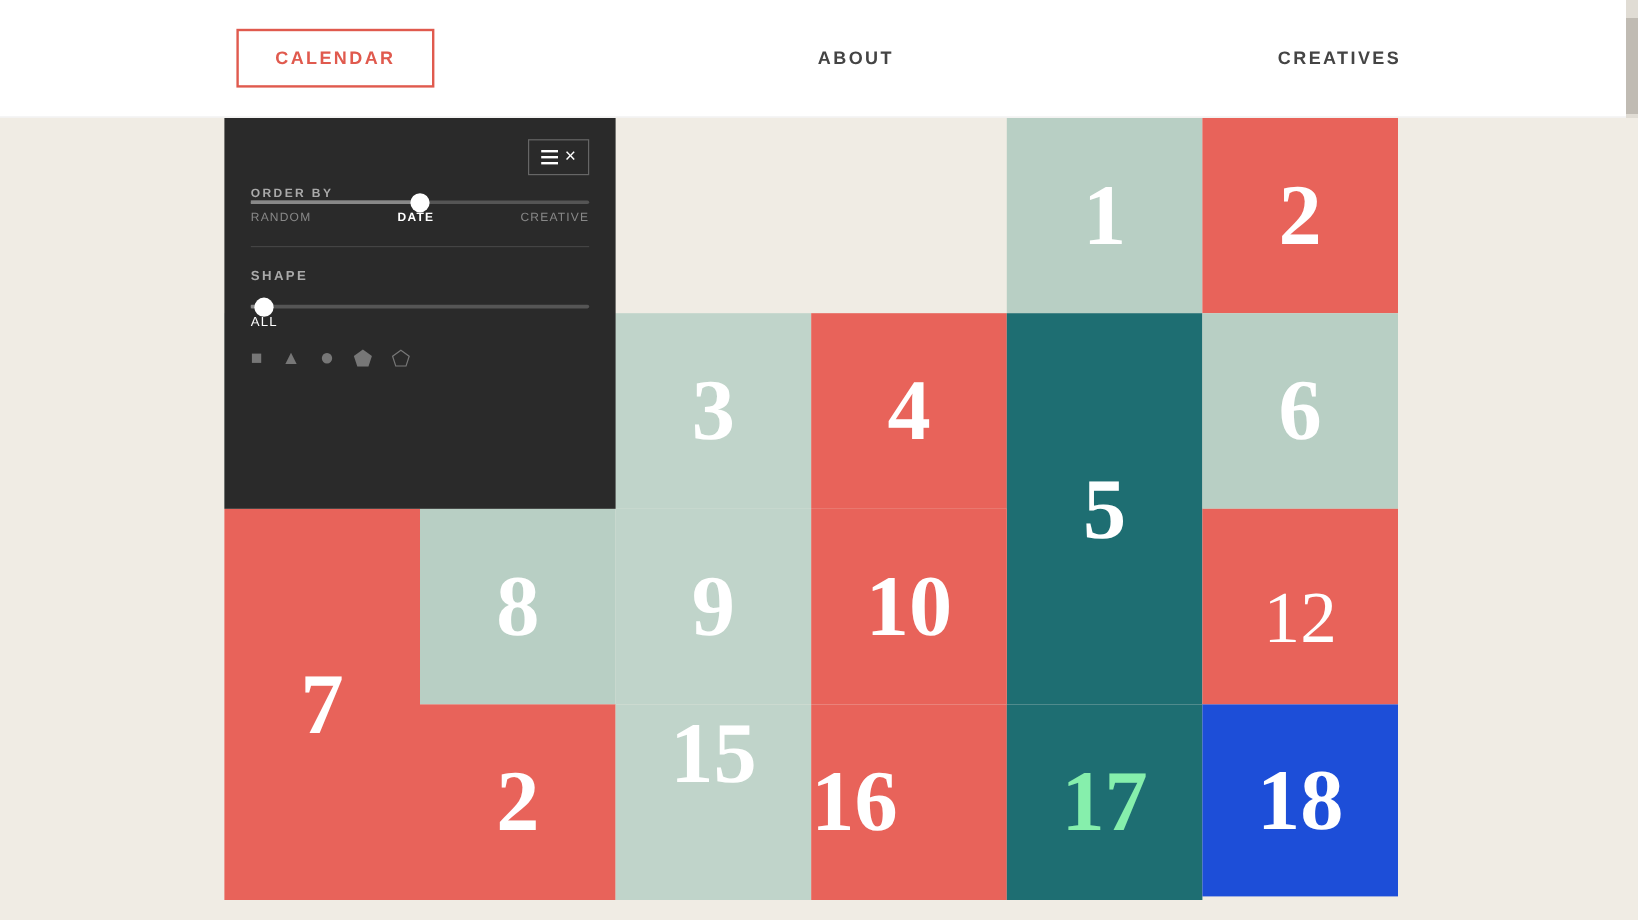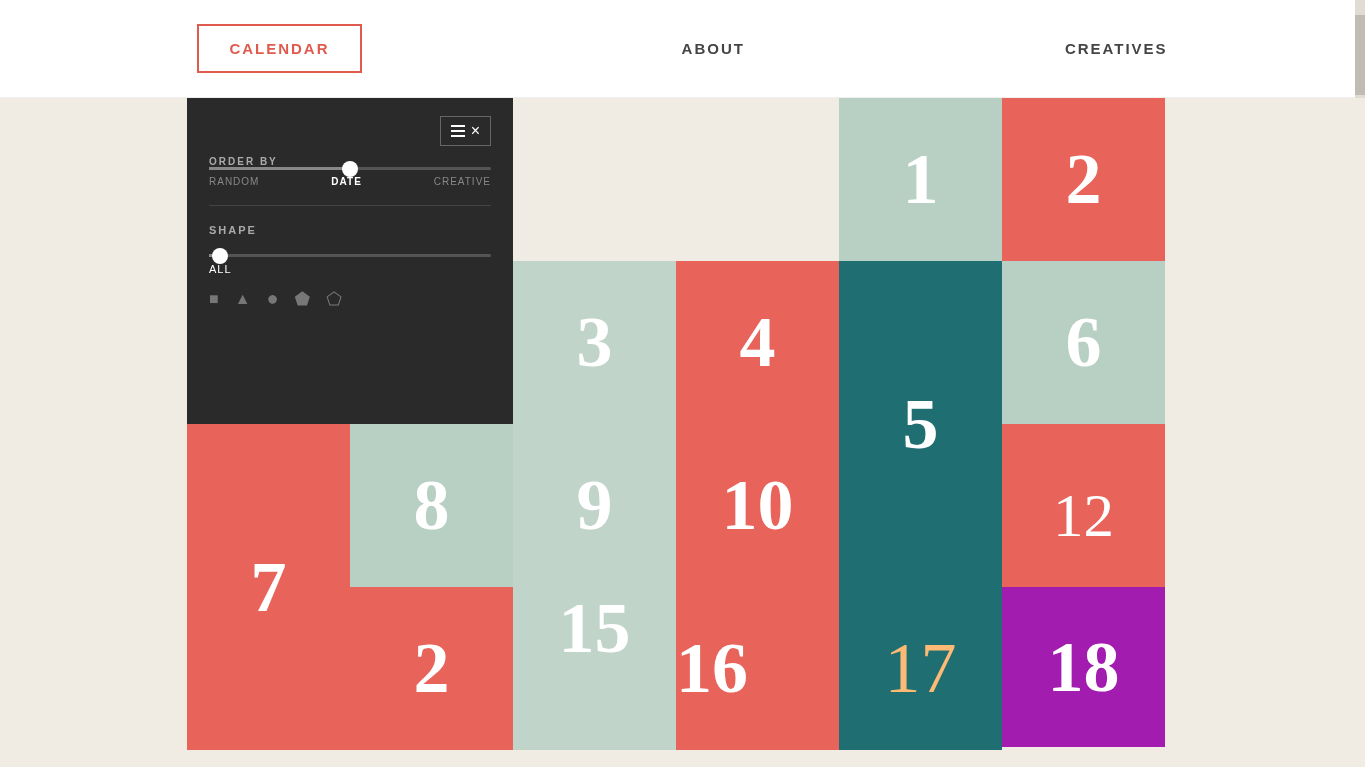--- a/index.html
+++ b/index.html
@@ -83,24 +83,24 @@
 
     <div data-name="cell-15-final" style="position:absolute; left:326px; top:489px; width:163px; height:163px; background:#c0d4ca; display:flex; align-items:flex-start; justify-content:center;">
       <span style="font-size:72px; font-weight:700; color:#fff; font-family:Georgia,serif;">15</span>
     </div>
 
     <div data-name="cell-16-final" style="position:absolute; left:489px; top:489px; width:163px; height:163px; background:#e8635a; display:flex; align-items:center; justify-content:flex-start;">
       <span style="font-size:72px; font-weight:700; color:#fff; font-family:Georgia,serif;">16</span>
     </div>
 
     <div data-name="cell-17-final" style="position:absolute; left:652px; top:489px; width:163px; height:163px; background:#1e6e72; display:flex; align-items:center; justify-content:center;">
-      <span style="font-size:72px; font-weight:400; color:#fdba74; font-family:Georgia,serif;">17</span>
+      <span style="font-size:72px; font-weight:700; color:#86efac; font-family:Georgia,serif;">17</span>
     </div>
 
-    <div data-name="cell-18-final" style="position:absolute; left:815px; top:489px; width:163px; height:160px; background:#a21caf; display:flex; align-items:center; justify-content:center;">
+    <div data-name="cell-18-final" style="position:absolute; left:815px; top:489px; width:163px; height:160px; background:#1d4ed8; display:flex; align-items:center; justify-content:center;">
       <span style="font-size:72px; font-weight:700; color:#fff; font-family:Georgia,serif;">18</span>
     </div>
 
   </div>
 
   <div data-name="filter-panel-overlay" style="position:absolute; left:187px; top:0; width:326px; min-height:326px; background:#2a2a2a; color:#fff; padding:18px 22px; z-index:30;">
 
     <div style="display:flex; justify-content:flex-end; margin-bottom:10px;">
       <button data-name="filter-btn" style="background:none; border:1px solid #666; color:#fff; padding:5px 10px; cursor:pointer; font-size:13px; display:flex; align-items:center; gap:4px;">
         <span style="display:inline-flex; flex-direction:column; gap:3px;">

